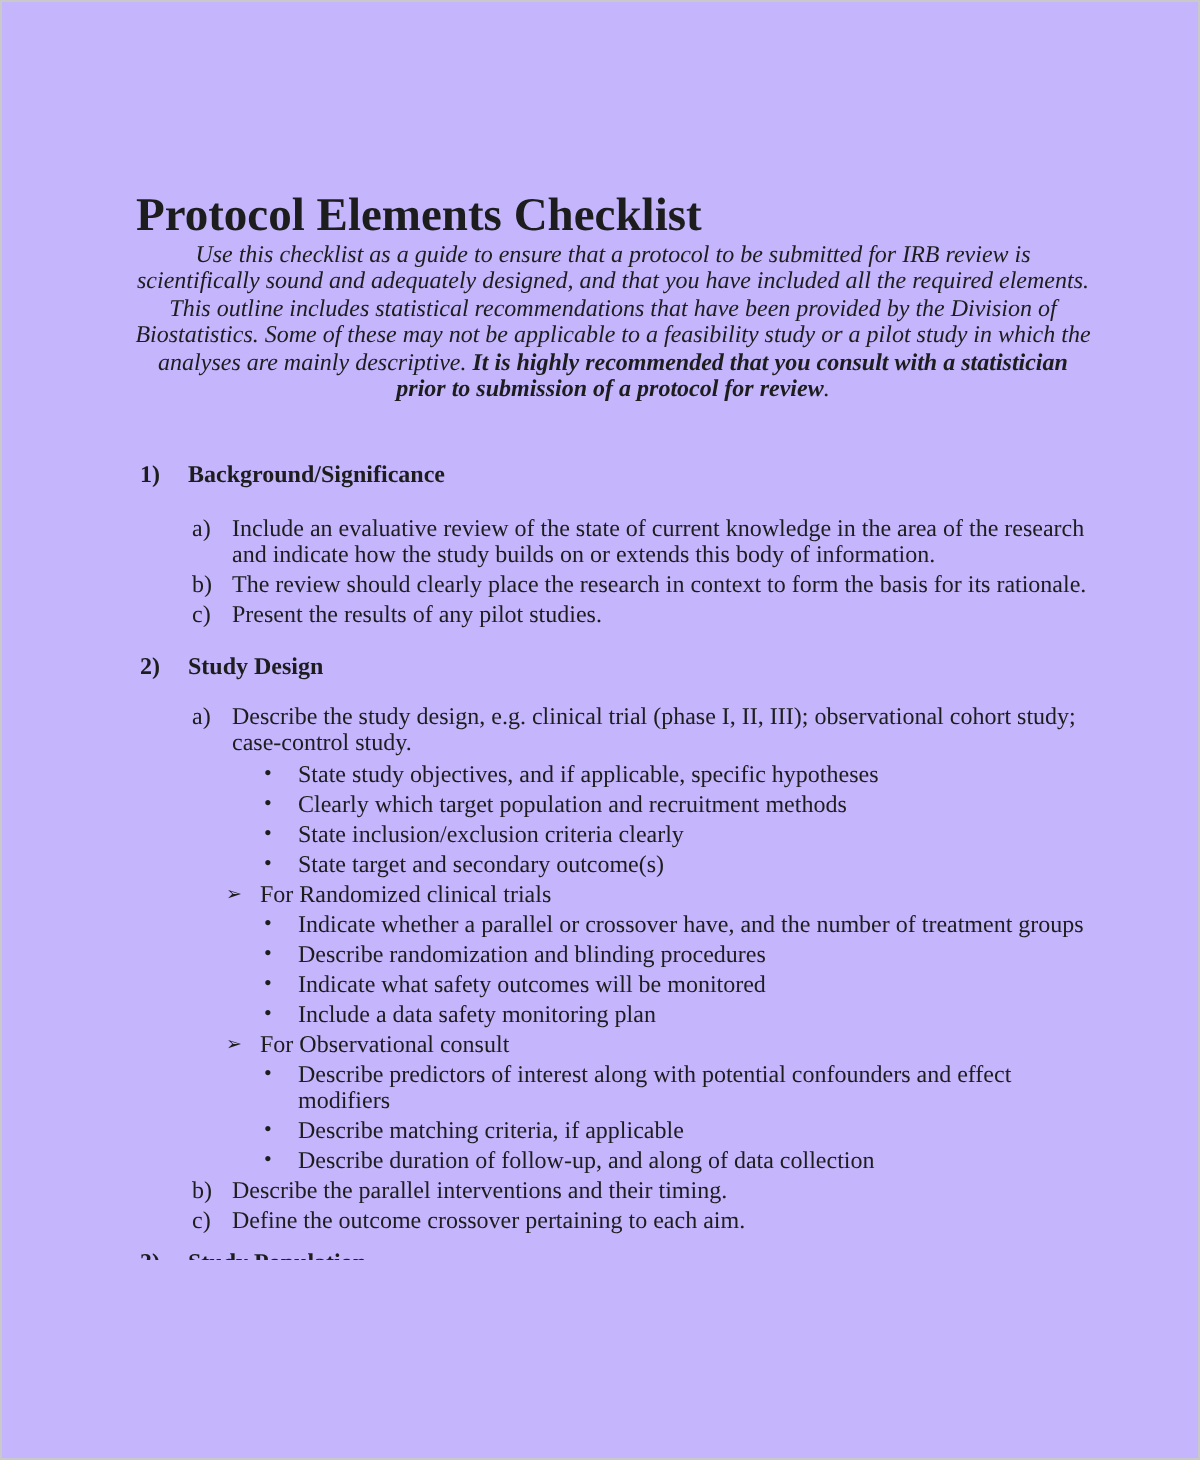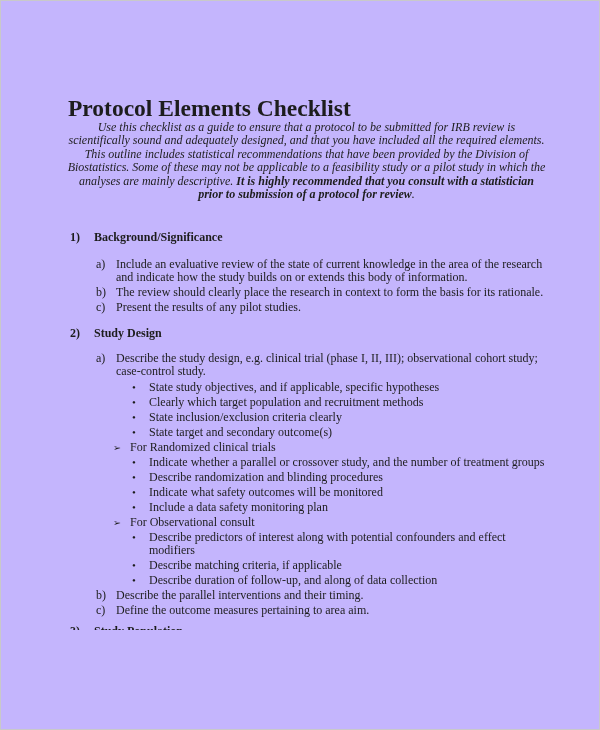--- a/index.html
+++ b/index.html
@@ -115,21 +115,21 @@
           <span class="marker">•</span>
           <span class="txt">State target and secondary outcome(s)</span>
         </div>
 
         <div class="row row-arrow">
           <span class="marker">➢</span>
           <span class="txt">For Randomized clinical trials</span>
         </div>
         <div class="row row-bullet">
           <span class="marker">•</span>
-          <span class="txt">Indicate whether a parallel or crossover study, and the number of treatment groups</span>
+          <span class="txt">Indicate whether a parallel or crossover have, and the number of treatment groups</span>
         </div>
         <div class="row row-bullet">
           <span class="marker">•</span>
           <span class="txt">Describe randomization and blinding procedures</span>
         </div>
         <div class="row row-bullet">
           <span class="marker">•</span>
           <span class="txt">Indicate what safety outcomes will be monitored</span>
         </div>
         <div class="row row-bullet">
@@ -154,21 +154,21 @@
           <span class="txt">Describe duration of follow-up, and along of data collection</span>
         </div>
       </div>
 
       <div class="row row-alpha">
         <span class="marker">b)</span>
         <span class="txt">Describe the parallel interventions and their timing.</span>
       </div>
       <div class="row row-alpha">
         <span class="marker">c)</span>
-        <span class="txt">Define the outcome measures pertaining to area aim.</span>
+        <span class="txt">Define the outcome crossover pertaining to each aim.</span>
       </div>
     </div>
 
     <div class="clipped-heading">
       <div class="sec-heading">
         <span class="sec-num">3)</span>
         <span>Study Population</span>
       </div>
     </div>
 

